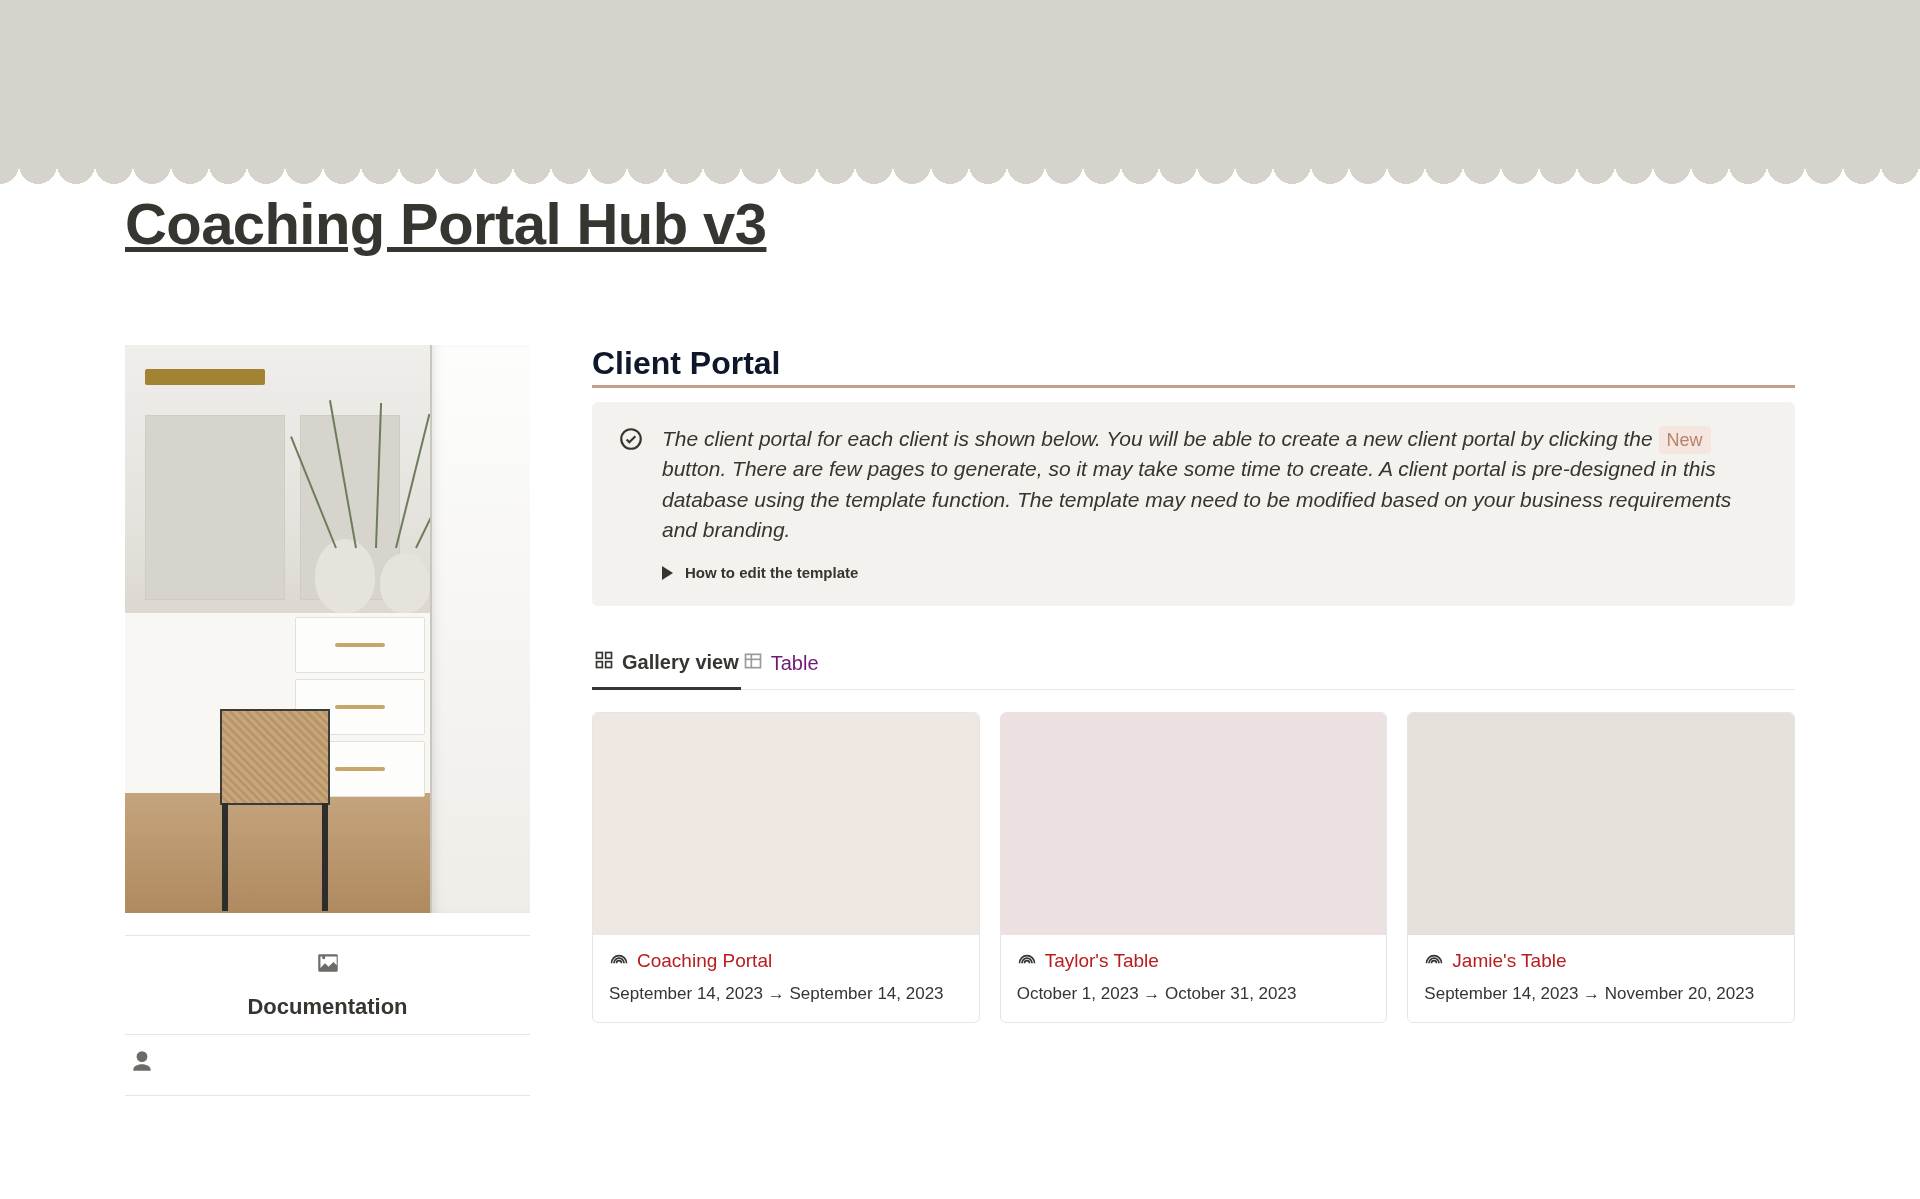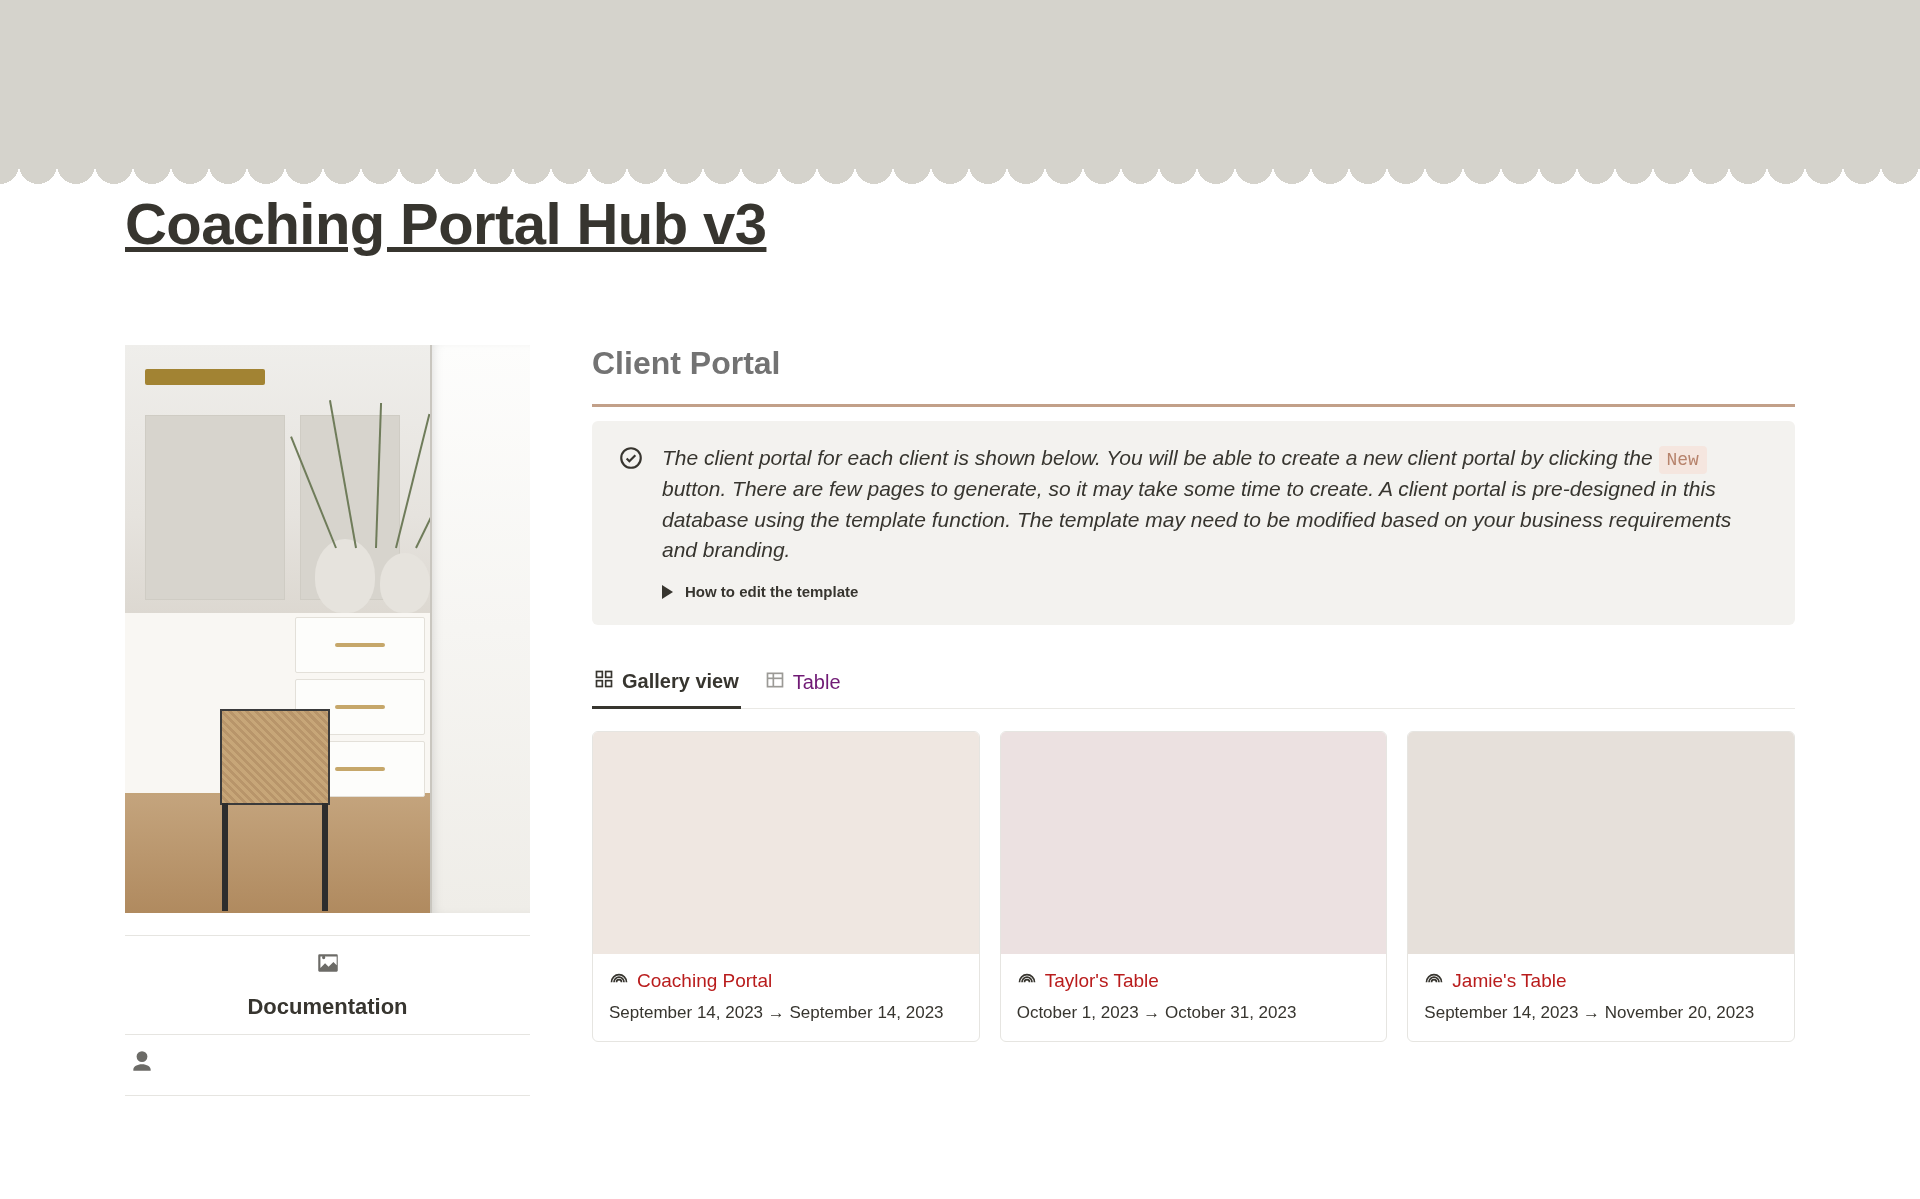--- a/index.html
+++ b/index.html
@@ -161,22 +161,22 @@
     border-bottom: 1px solid #e6e5e1;
     cursor: pointer;
   }
   .side-link:first-child { border-top: 1px solid #e6e5e1; flex-direction: column; }
   .side-link svg { width: 26px; height: 26px; fill: #6c6b67; flex-shrink:0; }
 
   .col-right { flex: 1; min-width: 0; }
   .section-title {
     font-size: 32px;
     font-weight: 700;
-    color: #737373;
-    padding-bottom: 22px;
+    color: #0f172a;
+    padding-bottom: 3px;
     border-bottom: 3px solid #c2a089;
   }
   .callout {
     background: #f3f2ef;
     border-radius: 6px;
     padding: 22px 26px;
     margin-top: 14px;
     display: flex;
     gap: 18px;
   }
@@ -193,42 +193,40 @@
   }
   .tag-new {
     display: inline-block;
     font-style: normal;
     background: #f5e6df;
     color: #b7836c;
     padding: 1px 8px;
     border-radius: 4px;
     font-size: 18px;
     vertical-align: baseline;
-    font-family: Liberation Mono, monospace;
   }
   .toggle-row {
     display: flex;
     align-items: center;
     gap: 12px;
     margin-top: 16px;
     font-style: normal;
     font-weight: 600;
     font-size: 15px;
     cursor: pointer;
   }
   .toggle-row .tri {
     width: 0; height: 0;
     border-top: 7px solid transparent;
     border-bottom: 7px solid transparent;
     border-left: 11px solid #37352f;
   }
 
   .view-tabs {
     display: flex;
-    gap: 22px;
     margin-top: 34px;
     border-bottom: 1px solid #eae9e5;
   }
   .view-tab {
     display: flex;
     align-items: center;
     gap: 8px;
     padding: 10px 2px 12px;
     font-size: 20px;
     font-weight: 500;

